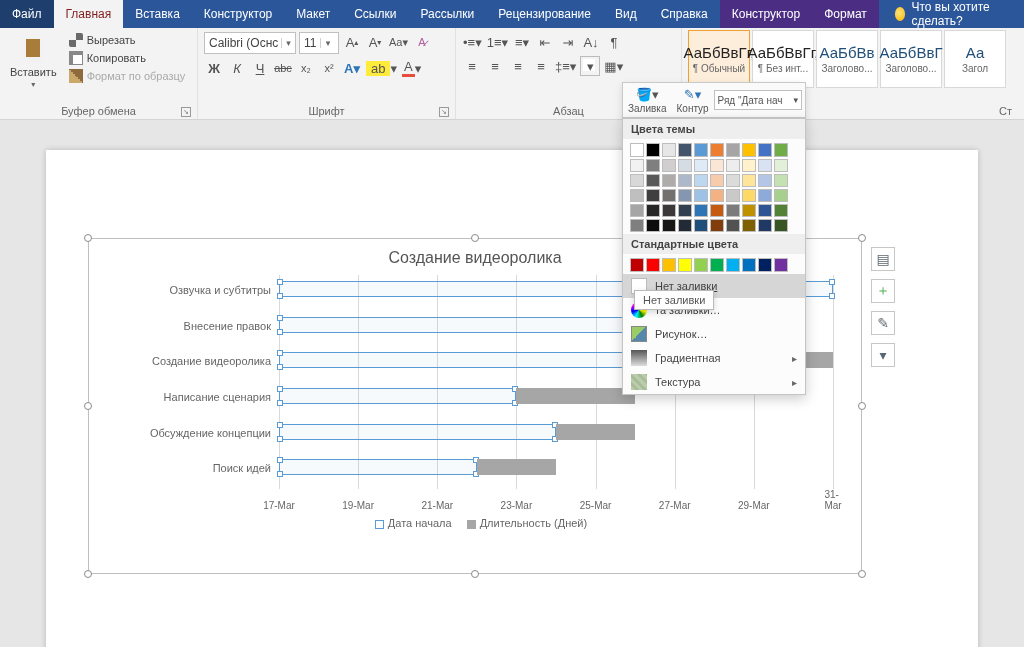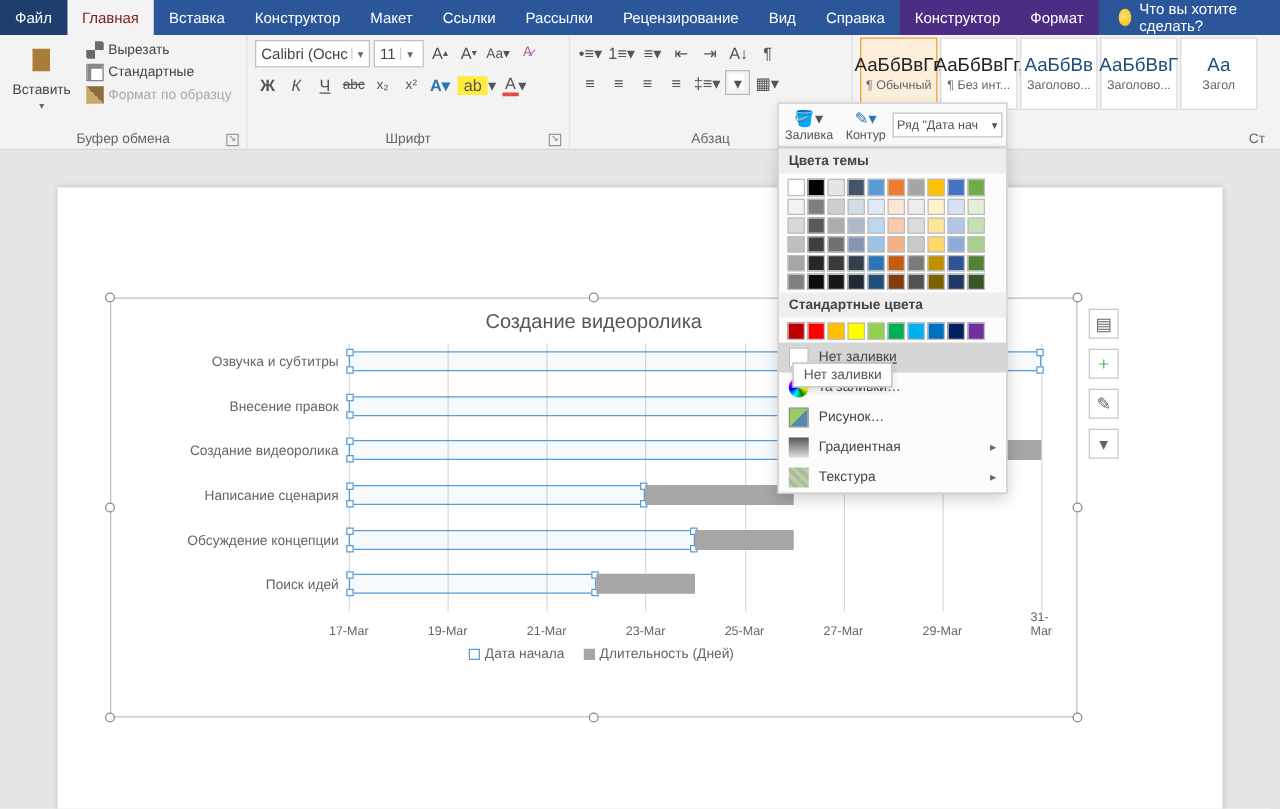--- a/index.html
+++ b/index.html
@@ -101,21 +101,21 @@
         <span>Вставить</span>
         <span style="font-size:8px;color:#666">▾</span>
       </div>
       <div style="display:flex;flex-direction:column;gap:2px;padding-top:2px">
         <div class="sm">
             <span class="cut-ic"></span>
             <span>Вырезать</span>
           </div>
         <div class="sm">
             <span class="copy-ic"></span>
-            <span>Стандартные</span>
+            <span>Копировать</span>
           </div>
         <div class="sm dis">
             <span class="brush-ic"></span>
             <span>Формат по образцу</span>
           </div>
       </div>
     </div>
     <div class="lbl"><span>Буфер обмена</span><span class="dlg">↘</span></div>
   </div>
 

